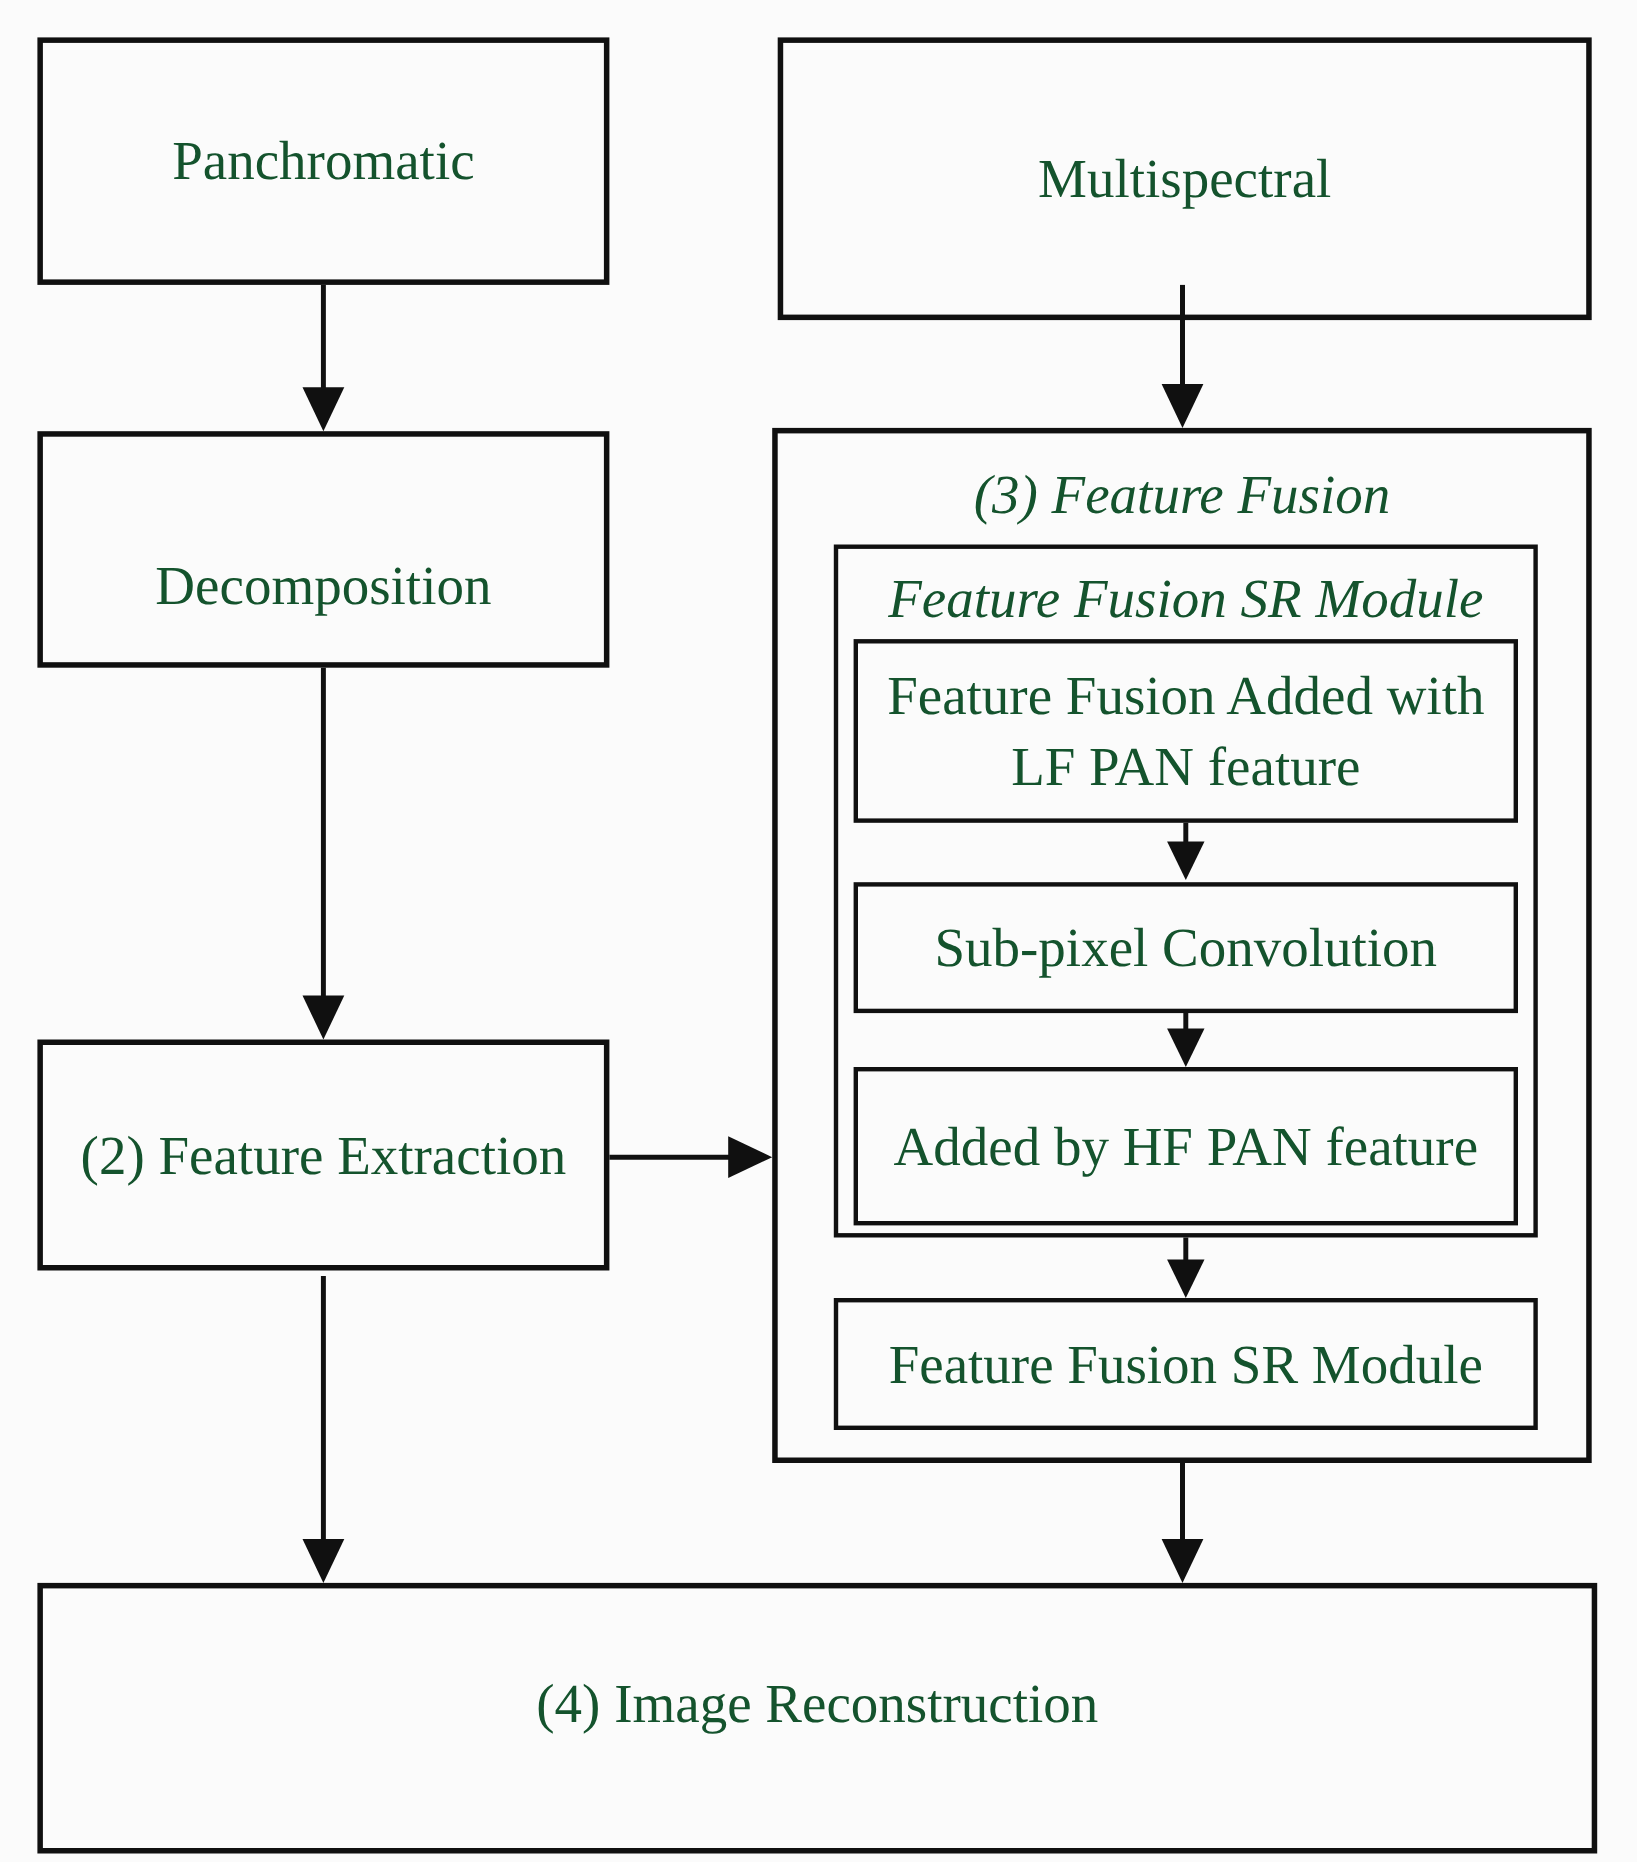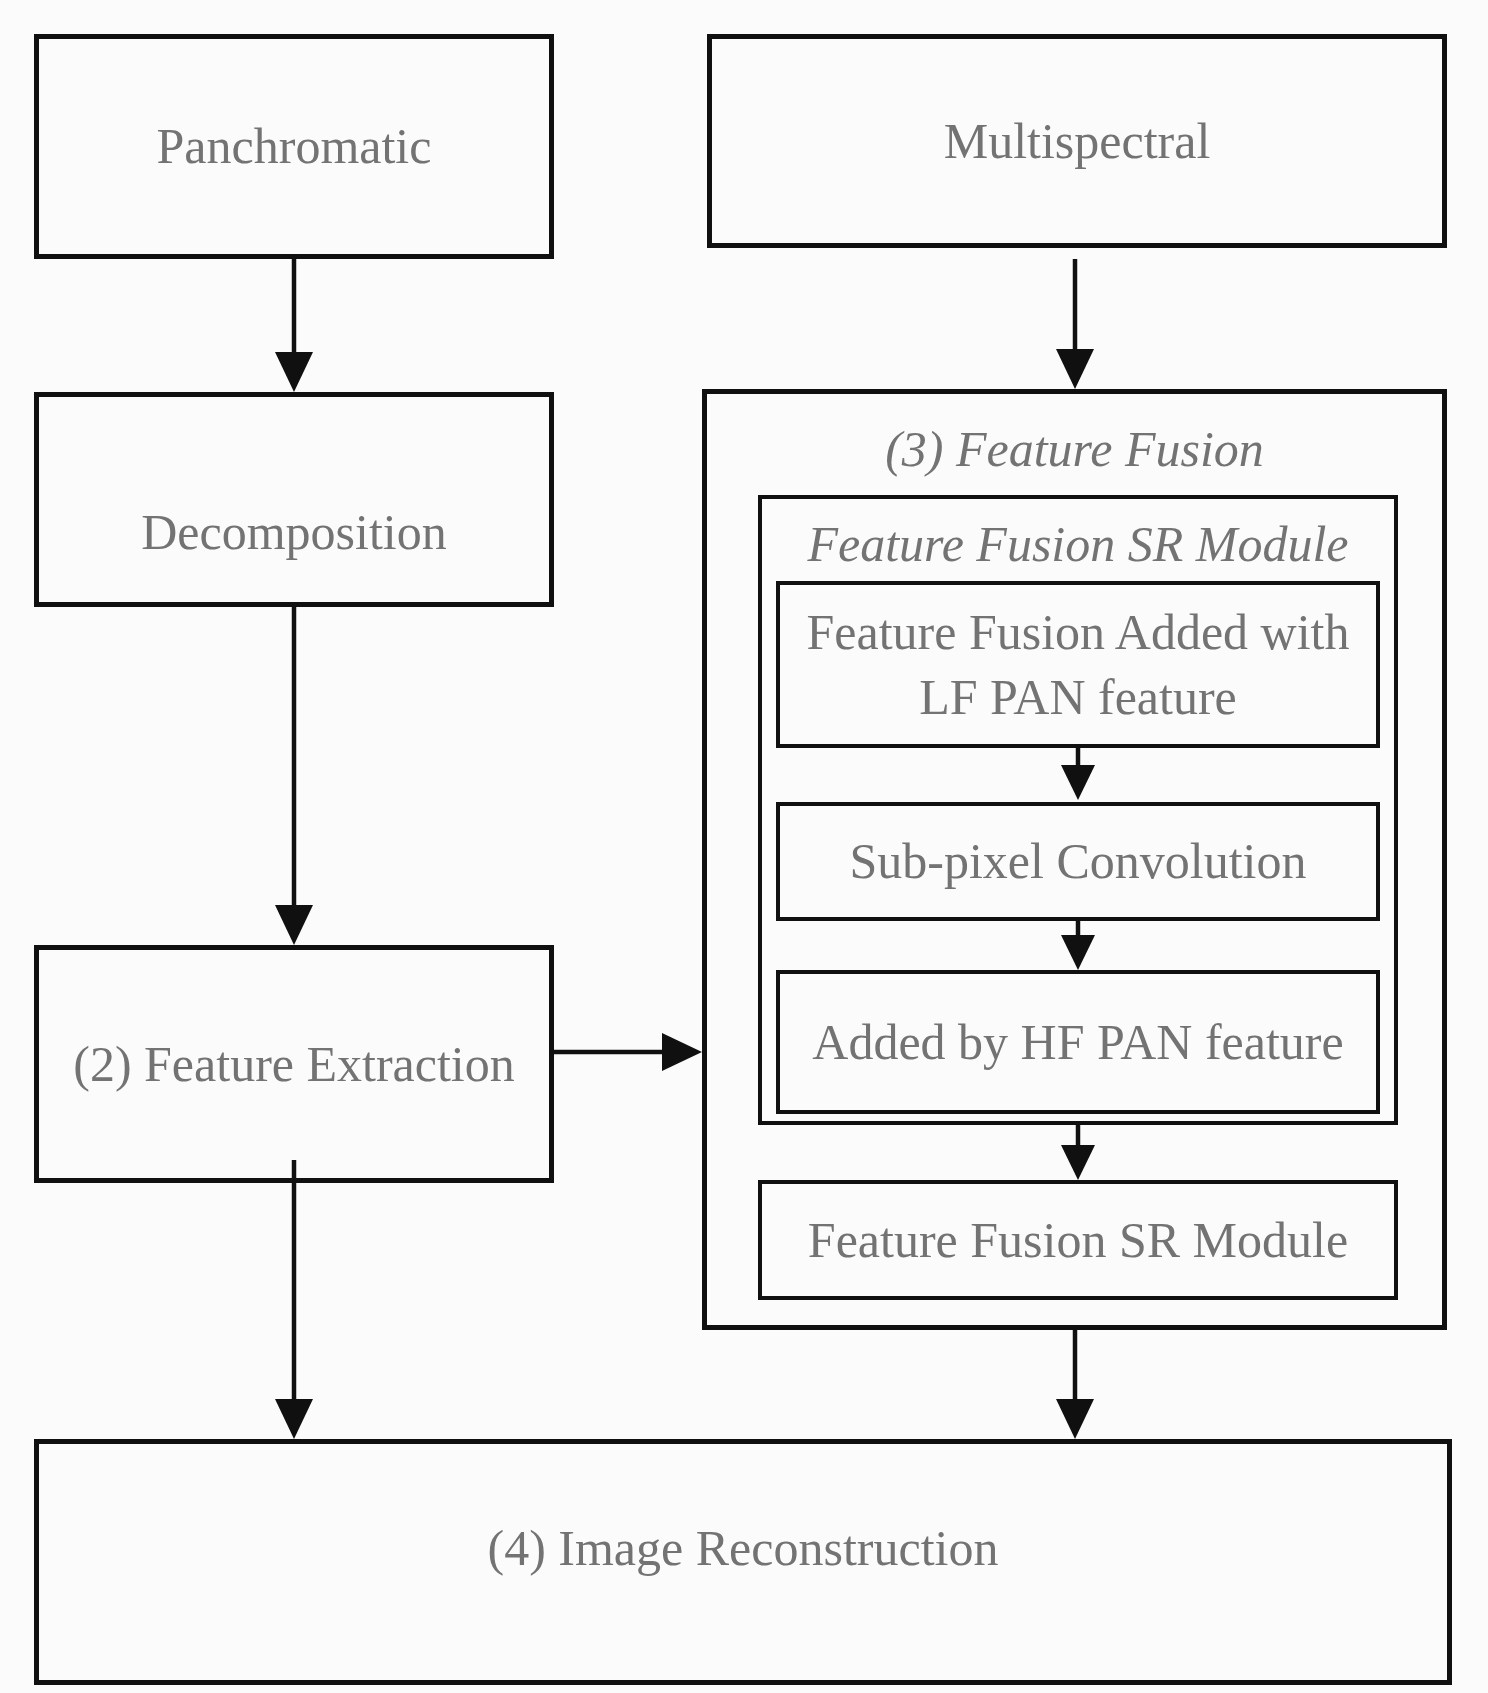--- a/index.html
+++ b/index.html
@@ -5,21 +5,21 @@
   :root{
     --line:#101010;
     --bg:#fbfbfb;
   }
   html,body{margin:0;padding:0;background:var(--bg);}
   .stage{
     position:relative;
     width:1488px;height:1693px;
     background:var(--bg);
     font-family:"Liberation Serif","DejaVu Serif",serif;
-    color:#737373;
+    color:#14532d;
     overflow:hidden;
   }
   .node{
     position:absolute;
     box-sizing:border-box;
     border:5px solid var(--line);
     background:var(--bg);
     display:flex;align-items:center;justify-content:center;
     text-align:center;
     font-size:50px;line-height:1.3;
@@ -49,32 +49,32 @@
 </style>
 </head>
 <body>
 
 <div class="stage">
 
   <div class="node" style="left:34px;top:34px;width:520px;height:225px">
     <span class="lbl">Panchromatic</span>
   </div>
 
-  <div class="node" style="left:707px;top:34px;width:740px;height:214px">
+  <div class="node" style="left:707px;top:34px;width:740px;height:257px">
     <span class="lbl">Multispectral</span>
   </div>
 
   <div class="node multiline" style="left:34px;top:392px;width:520px;height:215px">
     <span class="lbl">
       <br>
       <span>Decomposition</span>
     </span>
   </div>
 
-  <div class="node" style="left:34px;top:945px;width:520px;height:238px">
+  <div class="node" style="left:34px;top:945px;width:520px;height:210px">
     <span class="lbl">(2) Feature Extraction</span>
   </div>
 
   <div class="node container-box fusion-outer" style="left:702px;top:389px;width:745px;height:941px">
     <div class="box-title">(3) Feature Fusion</div>
 
     <div class="node container-box sr-container" style="left:51px;top:101px;width:640px;height:630px">
       <div class="box-title">Feature Fusion SR Module</div>
 
       <div class="node inner-node multiline" style="left:14px;top:82px;width:604px;height:167px">

